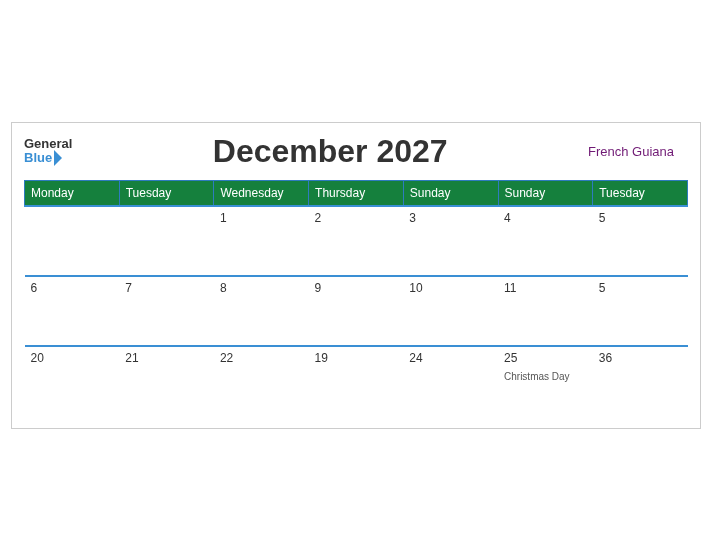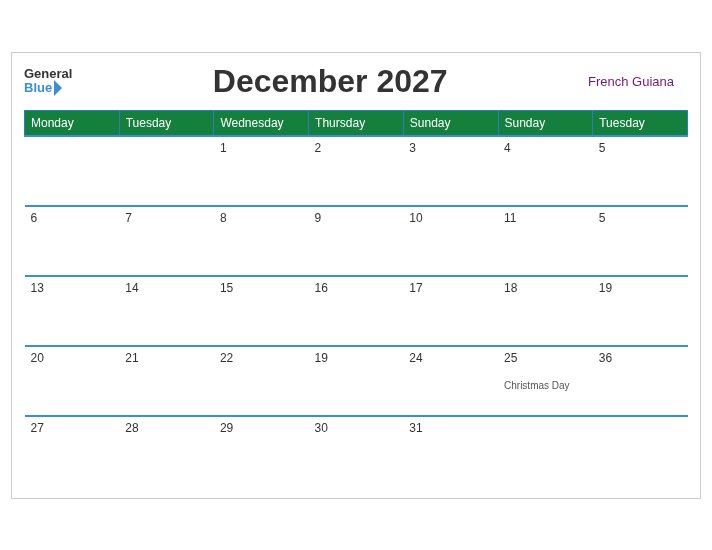--- a/index.html
+++ b/index.html
@@ -92,21 +92,21 @@
       border-bottom: none;
       position: relative;
     }
     .day-number {
       font-size: 12px;
       color: #333;
     }
     .holiday-label {
       font-size: 10px;
       color: #555;
-      margin-top: 15px;
+      margin-top: 6px;
       display: block;
     }
   </style>
 </head>
 <body>
 
 <div class="calendar-wrapper">
   <div class="header">
     <div class="logo">
       <span class="logo-general">General</span>
@@ -144,41 +144,23 @@
         <tr>
           <td><span class="day-number">6</span></td>
           <td><span class="day-number">7</span></td>
           <td><span class="day-number">8</span></td>
           <td><span class="day-number">9</span></td>
           <td><span class="day-number">10</span></td>
           <td><span class="day-number">11</span></td>
           <td><span class="day-number">5</span></td>
         </tr>
         <tr>
-          <td><span class="day-number">13</span></td>
-          <td><span class="day-number">14</span></td>
-          <td><span class="day-number">15</span></td>
-          <td><span class="day-number">16</span></td>
-          <td><span class="day-number">17</span></td>
-          <td><span class="day-number">18</span></td>
-          <td><span class="day-number">19</span></td>
-        </tr>
-        <tr>
           <td><span class="day-number">20</span></td>
           <td><span class="day-number">21</span></td>
           <td><span class="day-number">22</span></td>
           <td><span class="day-number">19</span></td>
           <td><span class="day-number">24</span></td>
           <td><span class="day-number">25</span><span class="holiday-label">Christmas Day</span></td>
           <td><span class="day-number">36</span></td>
         </tr>
-        <tr>
-          <td><span class="day-number">27</span></td>
-          <td><span class="day-number">28</span></td>
-          <td><span class="day-number">29</span></td>
-          <td><span class="day-number">30</span></td>
-          <td><span class="day-number">31</span></td>
-          <td></td>
-          <td></td>
-        </tr>
       </tbody>
   </table>
 </div>
 
 </body></html>

